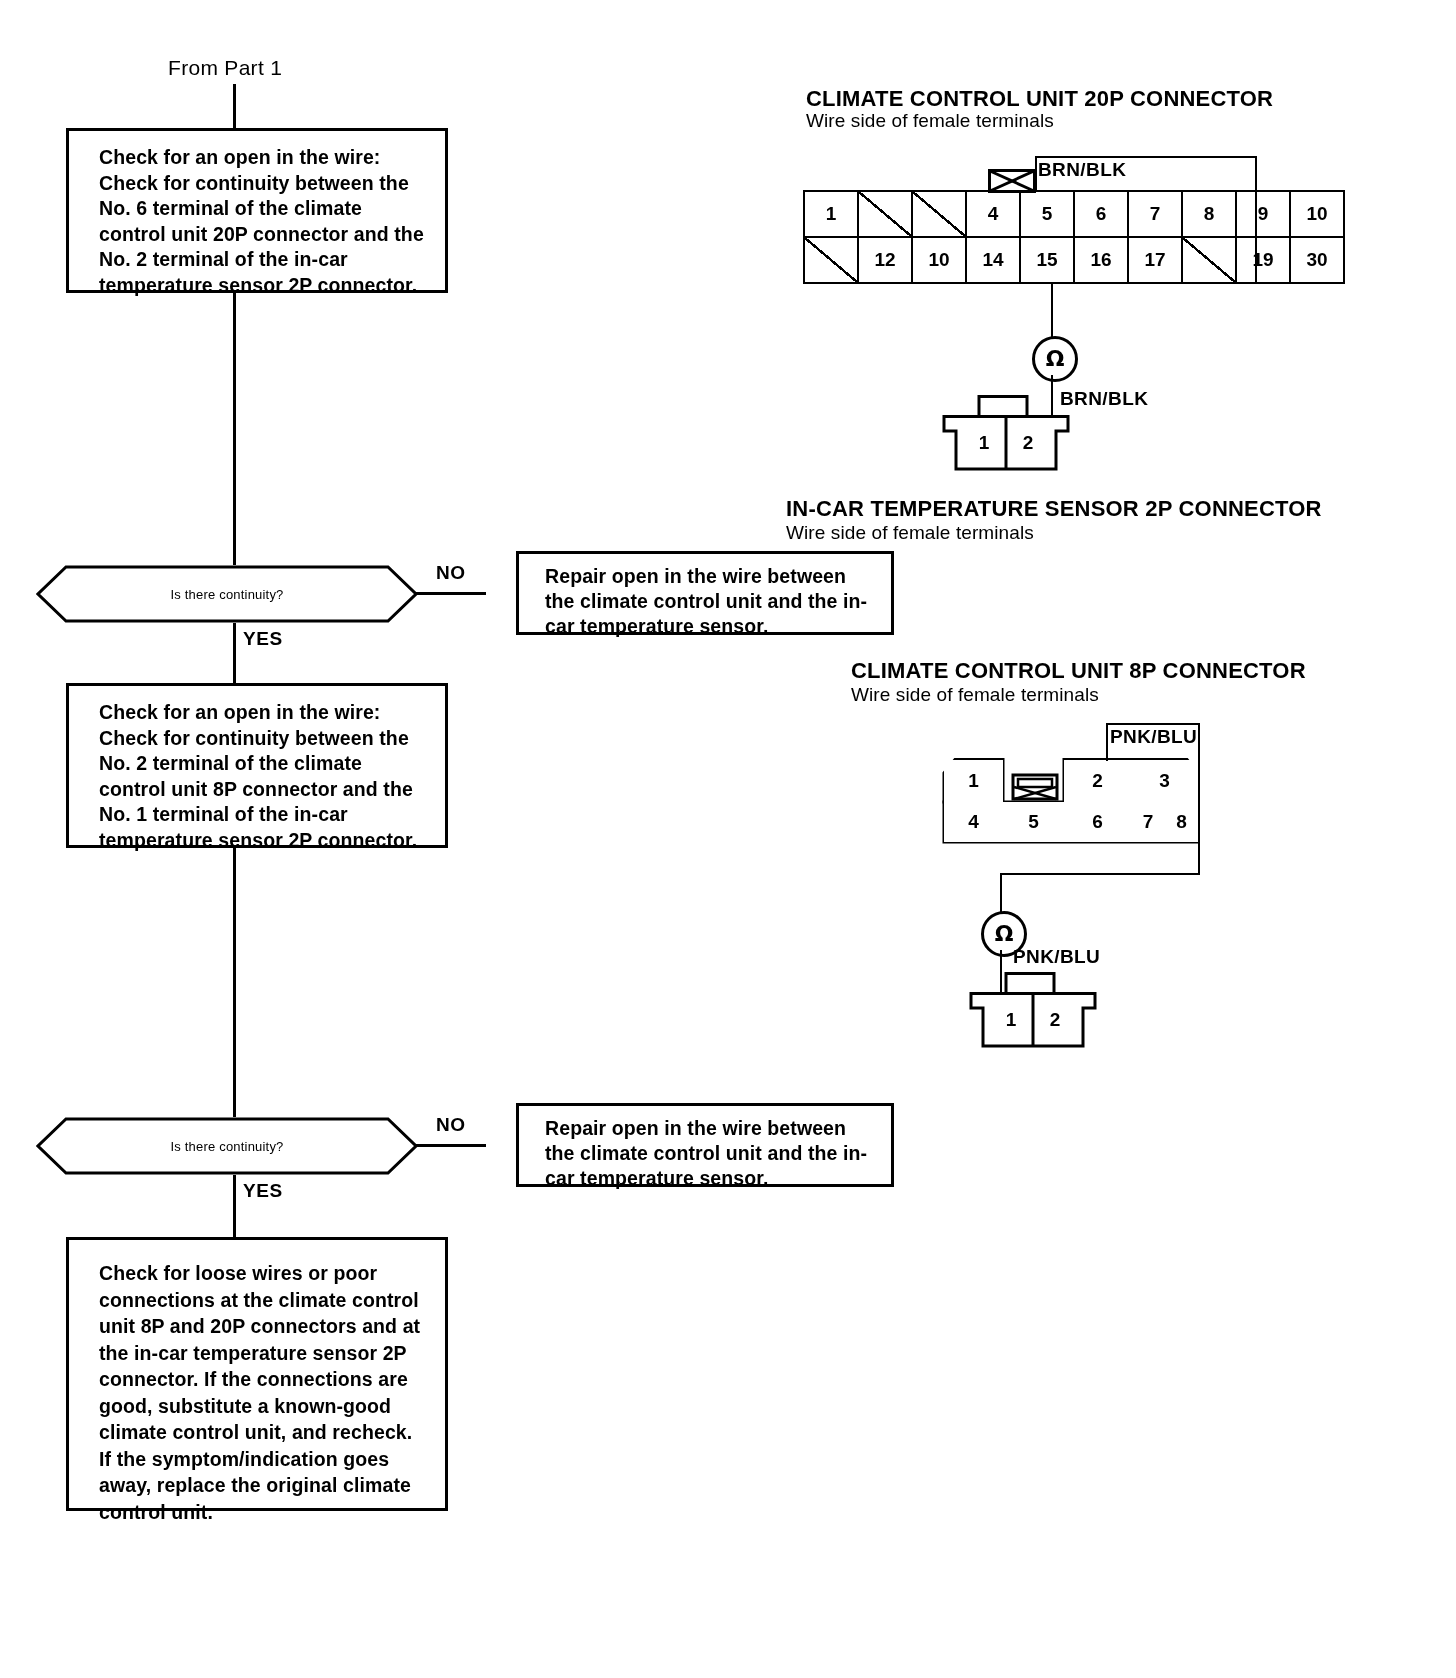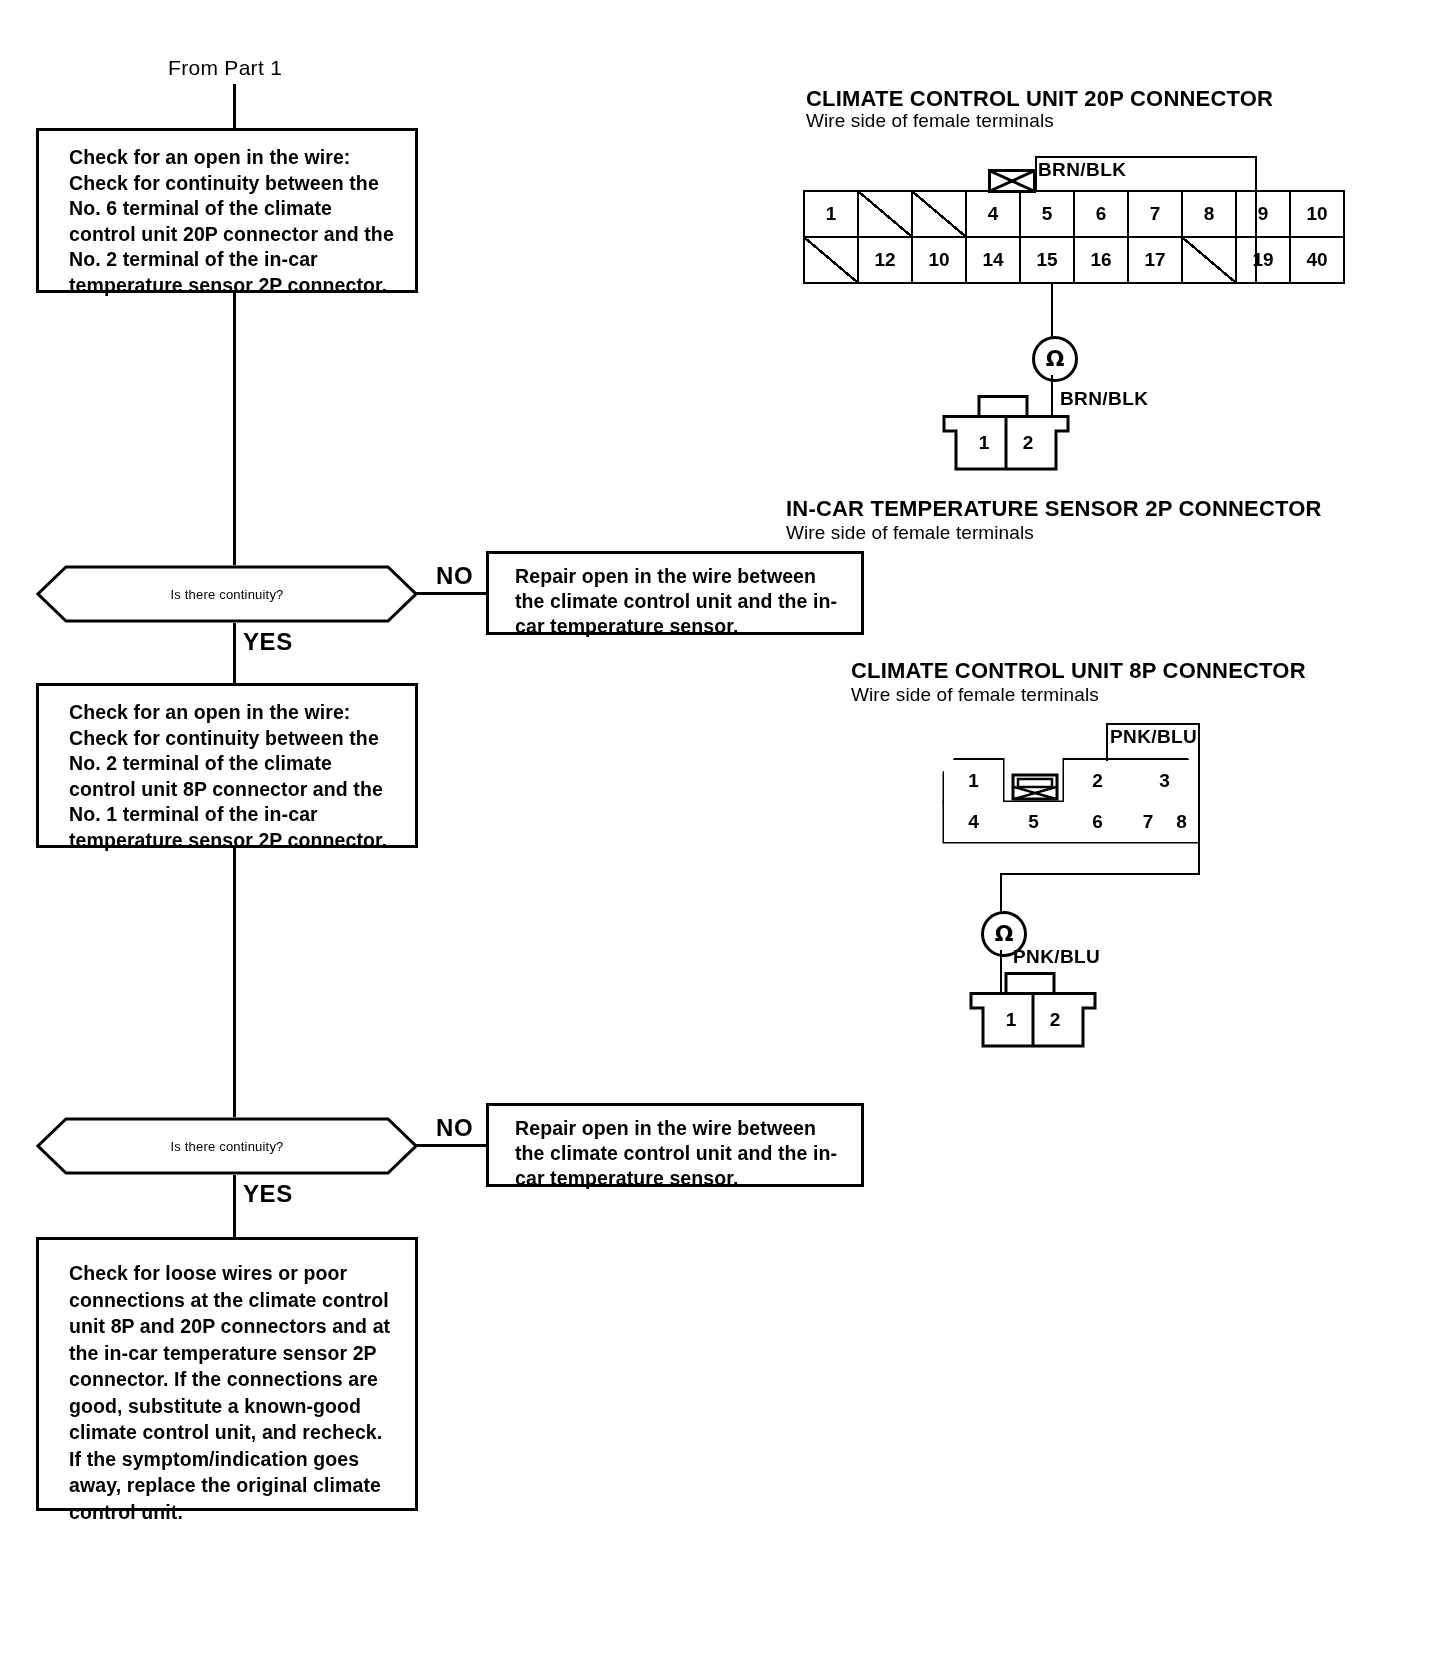--- a/index.html
+++ b/index.html
@@ -7,20 +7,21 @@
     width:1456px;height:1678px;position:relative;background:#ffffff;
     font-family:"Liberation Sans", sans-serif;color:#000;
     -webkit-font-smoothing:none;
   }
   .abs{position:absolute;}
 
   
   .flowbox{
     position:absolute;border:3px solid #000;background:#fff;
     box-sizing:border-box;
+    margin-left:30px;
   }
   .flowbox .inner{
     padding:14px 20px 10px 30px;
     font-weight:bold;font-size:19.5px;line-height:25.5px;
     letter-spacing:0.1px;
   }
   .flowbox .lead{display:block;}
   .flowbox .body{display:block;}
 
   
@@ -34,21 +35,21 @@
   .hex svg{display:block;}
   .hex .label{
     position:absolute;left:0;top:0;width:100%;height:100%;
     display:flex;align-items:center;justify-content:center;
     font-size:13px;font-weight:normal;letter-spacing:0.2px;
   }
 
   
   .txt{position:absolute;white-space:pre;}
   .t-from{font-size:21px;letter-spacing:0.3px;}
-  .t-yesno{font-size:24px;font-weight:bold;letter-spacing:0.6px;}
+  .t-yesno{font-size:19px;font-weight:bold;letter-spacing:0.6px;}
   .t-head{font-size:22px;font-weight:bold;letter-spacing:0.2px;}
   .t-sub{font-size:19px;font-weight:normal;letter-spacing:0.1px;}
   .t-wire{font-size:19px;font-weight:bold;letter-spacing:0.4px;}
 
   
   .vline{position:absolute;width:3px;background:#000;}
   .hline{position:absolute;height:3px;background:#000;}
   .vline.thin{width:2px;}
   .hline.thin{height:2px;}
 
@@ -171,21 +172,21 @@
     <tr>
       <td class="blank"></td>
       <td>12</td>
       <td>10</td>
       <td>14</td>
       <td>15</td>
       <td>16</td>
       <td>17</td>
       <td class="blank"></td>
       <td>19</td>
-      <td>40</td>
+      <td>30</td>
     </tr>
   </tbody>
     </table>
 </div>
 
 <div class="abs" style="left:988px;top:169px;">
   <svg width="48" height="24" viewBox="0 0 48 24">
     <rect x="1.5" y="1.5" width="45" height="21" fill="#ffffff" stroke="#000000" stroke-width="3"></rect>
     <line x1="2" y1="2" x2="46" y2="22" stroke="#000000" stroke-width="3"></line>
     <line x1="46" y1="2" x2="2" y2="22" stroke="#000000" stroke-width="3"></line>

